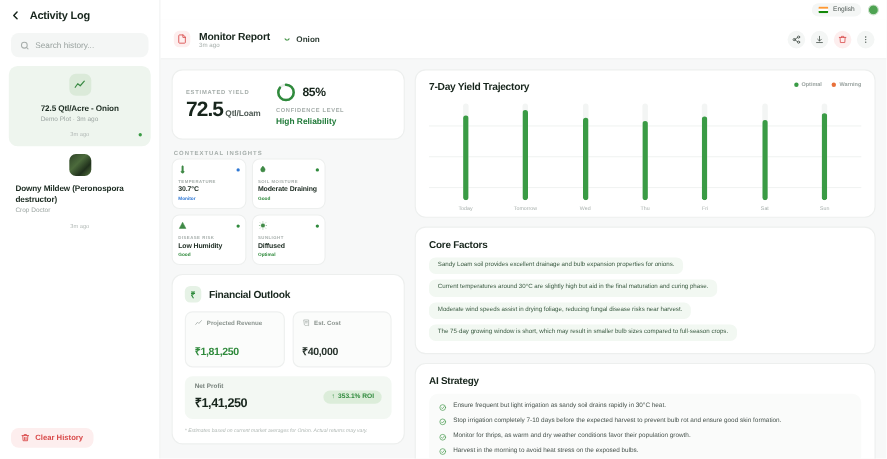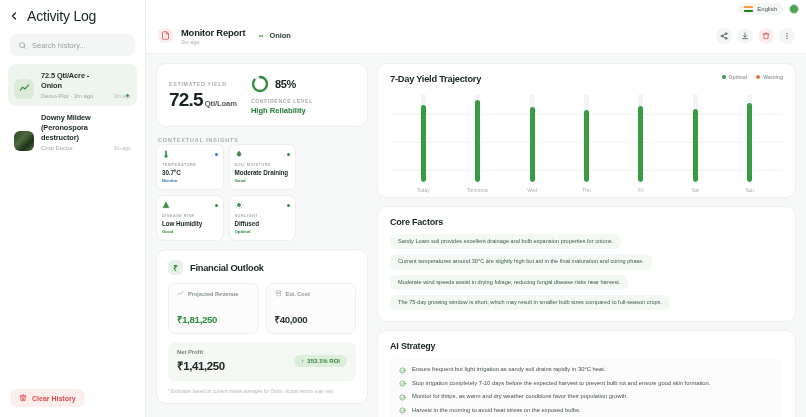--- a/index.html
+++ b/index.html
@@ -15,35 +15,35 @@
   
   .sidebar {
     width: 146px; height: 417px;
     background: #ffffff;
     border-right: 1px solid #eceeed;
     display: flex; flex-direction: column;
     position: relative;
   }
   .sb-header { display: flex; align-items: center; gap: 7px; padding: 8px 10px 6px 8px; }
   .back-ic { width: 12px; height: 12px; flex: 0 0 auto; }
-  .sb-title { font-size: 14px; font-weight: normal; letter-spacing: -.2px; color: #17251c; }
+  .sb-title { font-size: 10px; font-weight: bold; letter-spacing: -.2px; color: #17251c; }
 
   .search-wrap {
     margin: 4px 10px 8px 10px;
     background: #f4f6f5; border-radius: 7px;
     height: 22px; display: flex; align-items: center; gap: 5px;
     padding: 0 8px;
   }
   .search-ic { width: 9px; height: 9px; flex: 0 0 auto; opacity: .55; }
   .search-ph { font-size: 7.5px; color: #9aa3a0; }
 
   .sb-list { flex: 1; overflow: hidden; padding: 0 8px; }
   .sb-item {
-    display: flex; gap: 7px; align-items: flex-end;
-    padding: 7px 6px; border-radius: 8px; position: relative;
+    display: flex; gap: 7px; align-items: center;
+    padding: 7px 6px; border-radius: 8px; position: relative; flex-direction: column;
   }
   .sb-item.active { background: #eef5ee; }
   .sb-thumb {
     width: 20px; height: 20px; border-radius: 6px; flex: 0 0 auto;
     display: flex; align-items: center; justify-content: center;
   }
   .sb-thumb.chart { background: #dbead9; }
   .sb-thumb.photo {
     background: linear-gradient(135deg,#2e4228 0%,#4c6b3c 40%,#20301c 70%,#55753f 100%);
   }

